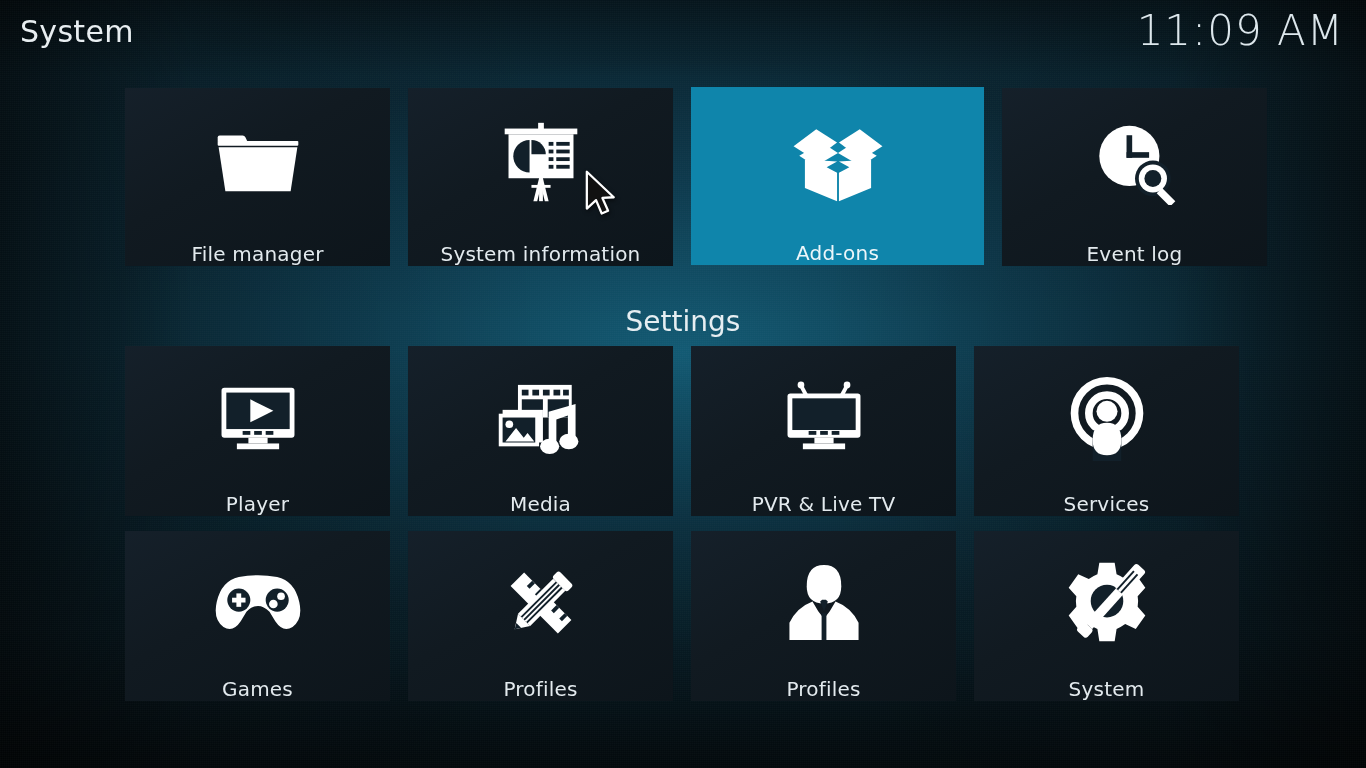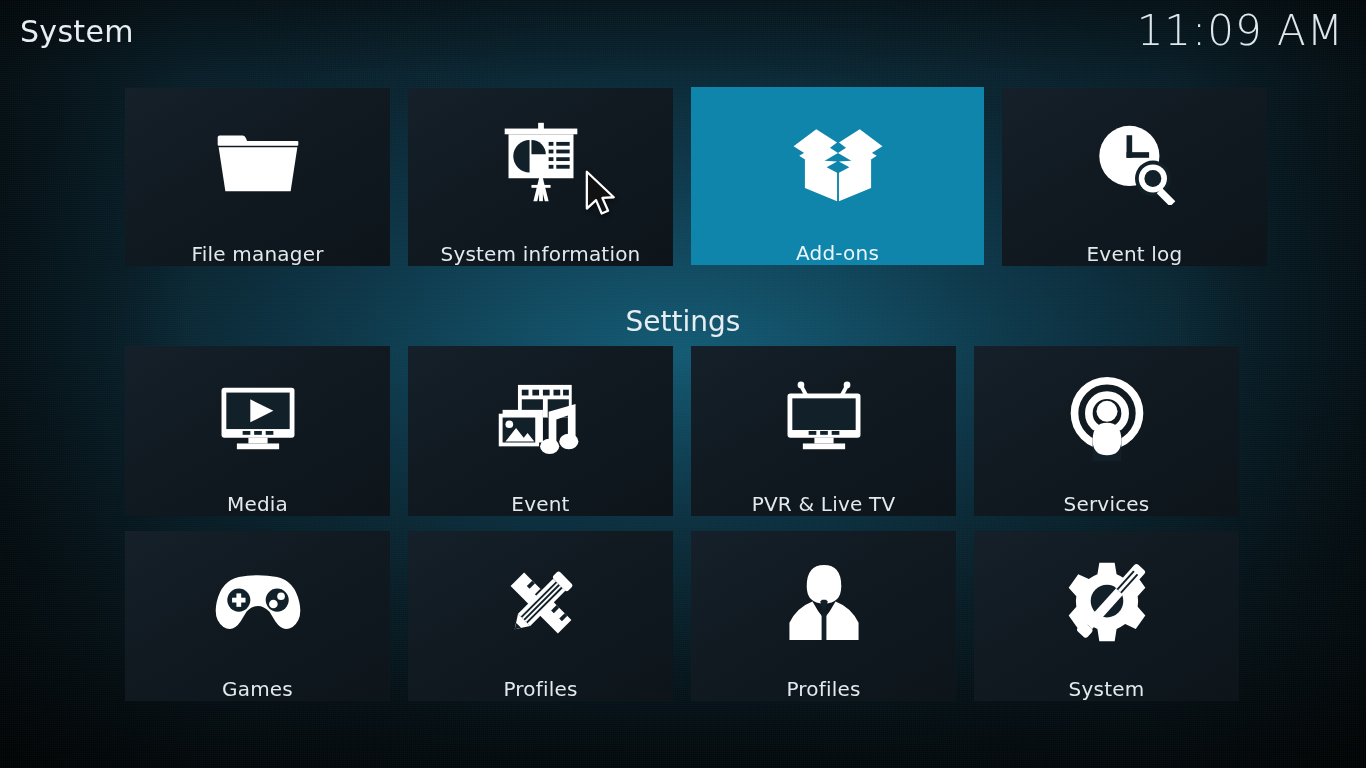--- a/index.html
+++ b/index.html
@@ -189,21 +189,21 @@
         <rect x="12" y="8" width="76" height="52" rx="3" fill="#ffffff"></rect>
         <rect x="17" y="13" width="66" height="38" fill="#12202a"></rect>
         <path fill="#ffffff" d="M42 20 L66 32 L42 44 Z"></path>
         <rect x="34" y="53" width="8" height="4" fill="#12202a"></rect>
         <rect x="46" y="53" width="8" height="4" fill="#12202a"></rect>
         <rect x="58" y="53" width="8" height="4" fill="#12202a"></rect>
         <rect x="40" y="60" width="20" height="6" fill="#ffffff"></rect>
         <rect x="28" y="66" width="44" height="6" fill="#ffffff"></rect>
       </svg>
     </div>
-    <div class="tile-label">Media</div>
+    <div class="tile-label">Player</div>
   </div>
 
   <div class="tile">
     <div class="tile-icon">
       <svg viewBox="0 0 100 86" width="96" height="83">
 
         <rect x="26" y="8" width="56" height="34" fill="#ffffff"></rect>
         <rect x="30" y="13" width="7" height="6" fill="#12202a"></rect>
         <rect x="41" y="13" width="7" height="6" fill="#12202a"></rect>
         <rect x="52" y="13" width="7" height="6" fill="#12202a"></rect>
@@ -217,21 +217,21 @@
         <rect x="6" y="38" width="42" height="34" fill="#ffffff"></rect>
         <rect x="10" y="42" width="34" height="26" fill="#12202a"></rect>
         <circle cx="17" cy="49" r="4" fill="#ffffff"></circle>
         <path fill="#ffffff" d="M13 67 L24 53 L32 63 L36 58 L43 67 Z"></path>
 
         <path fill="#ffffff" d="M58 36 L86 28 L86 70 L78 70 L78 40 L66 44 L66 74 L58 74 Z"></path>
         <ellipse cx="59" cy="72" rx="10" ry="8" fill="#ffffff"></ellipse>
         <ellipse cx="79" cy="67" rx="10" ry="8" fill="#ffffff"></ellipse>
       </svg>
     </div>
-    <div class="tile-label">Event</div>
+    <div class="tile-label">Media</div>
   </div>
 
   <div class="tile">
     <div class="tile-icon">
       <svg viewBox="0 0 100 80" width="96" height="77">
 
         <rect x="29" y="2" width="4" height="26" fill="#ffffff" transform="rotate(-28 31 15)"></rect>
         <rect x="67" y="2" width="4" height="26" fill="#ffffff" transform="rotate(28 69 15)"></rect>
         <circle cx="26" cy="5" r="3.5" fill="#ffffff"></circle>
         <circle cx="74" cy="5" r="3.5" fill="#ffffff"></circle>

